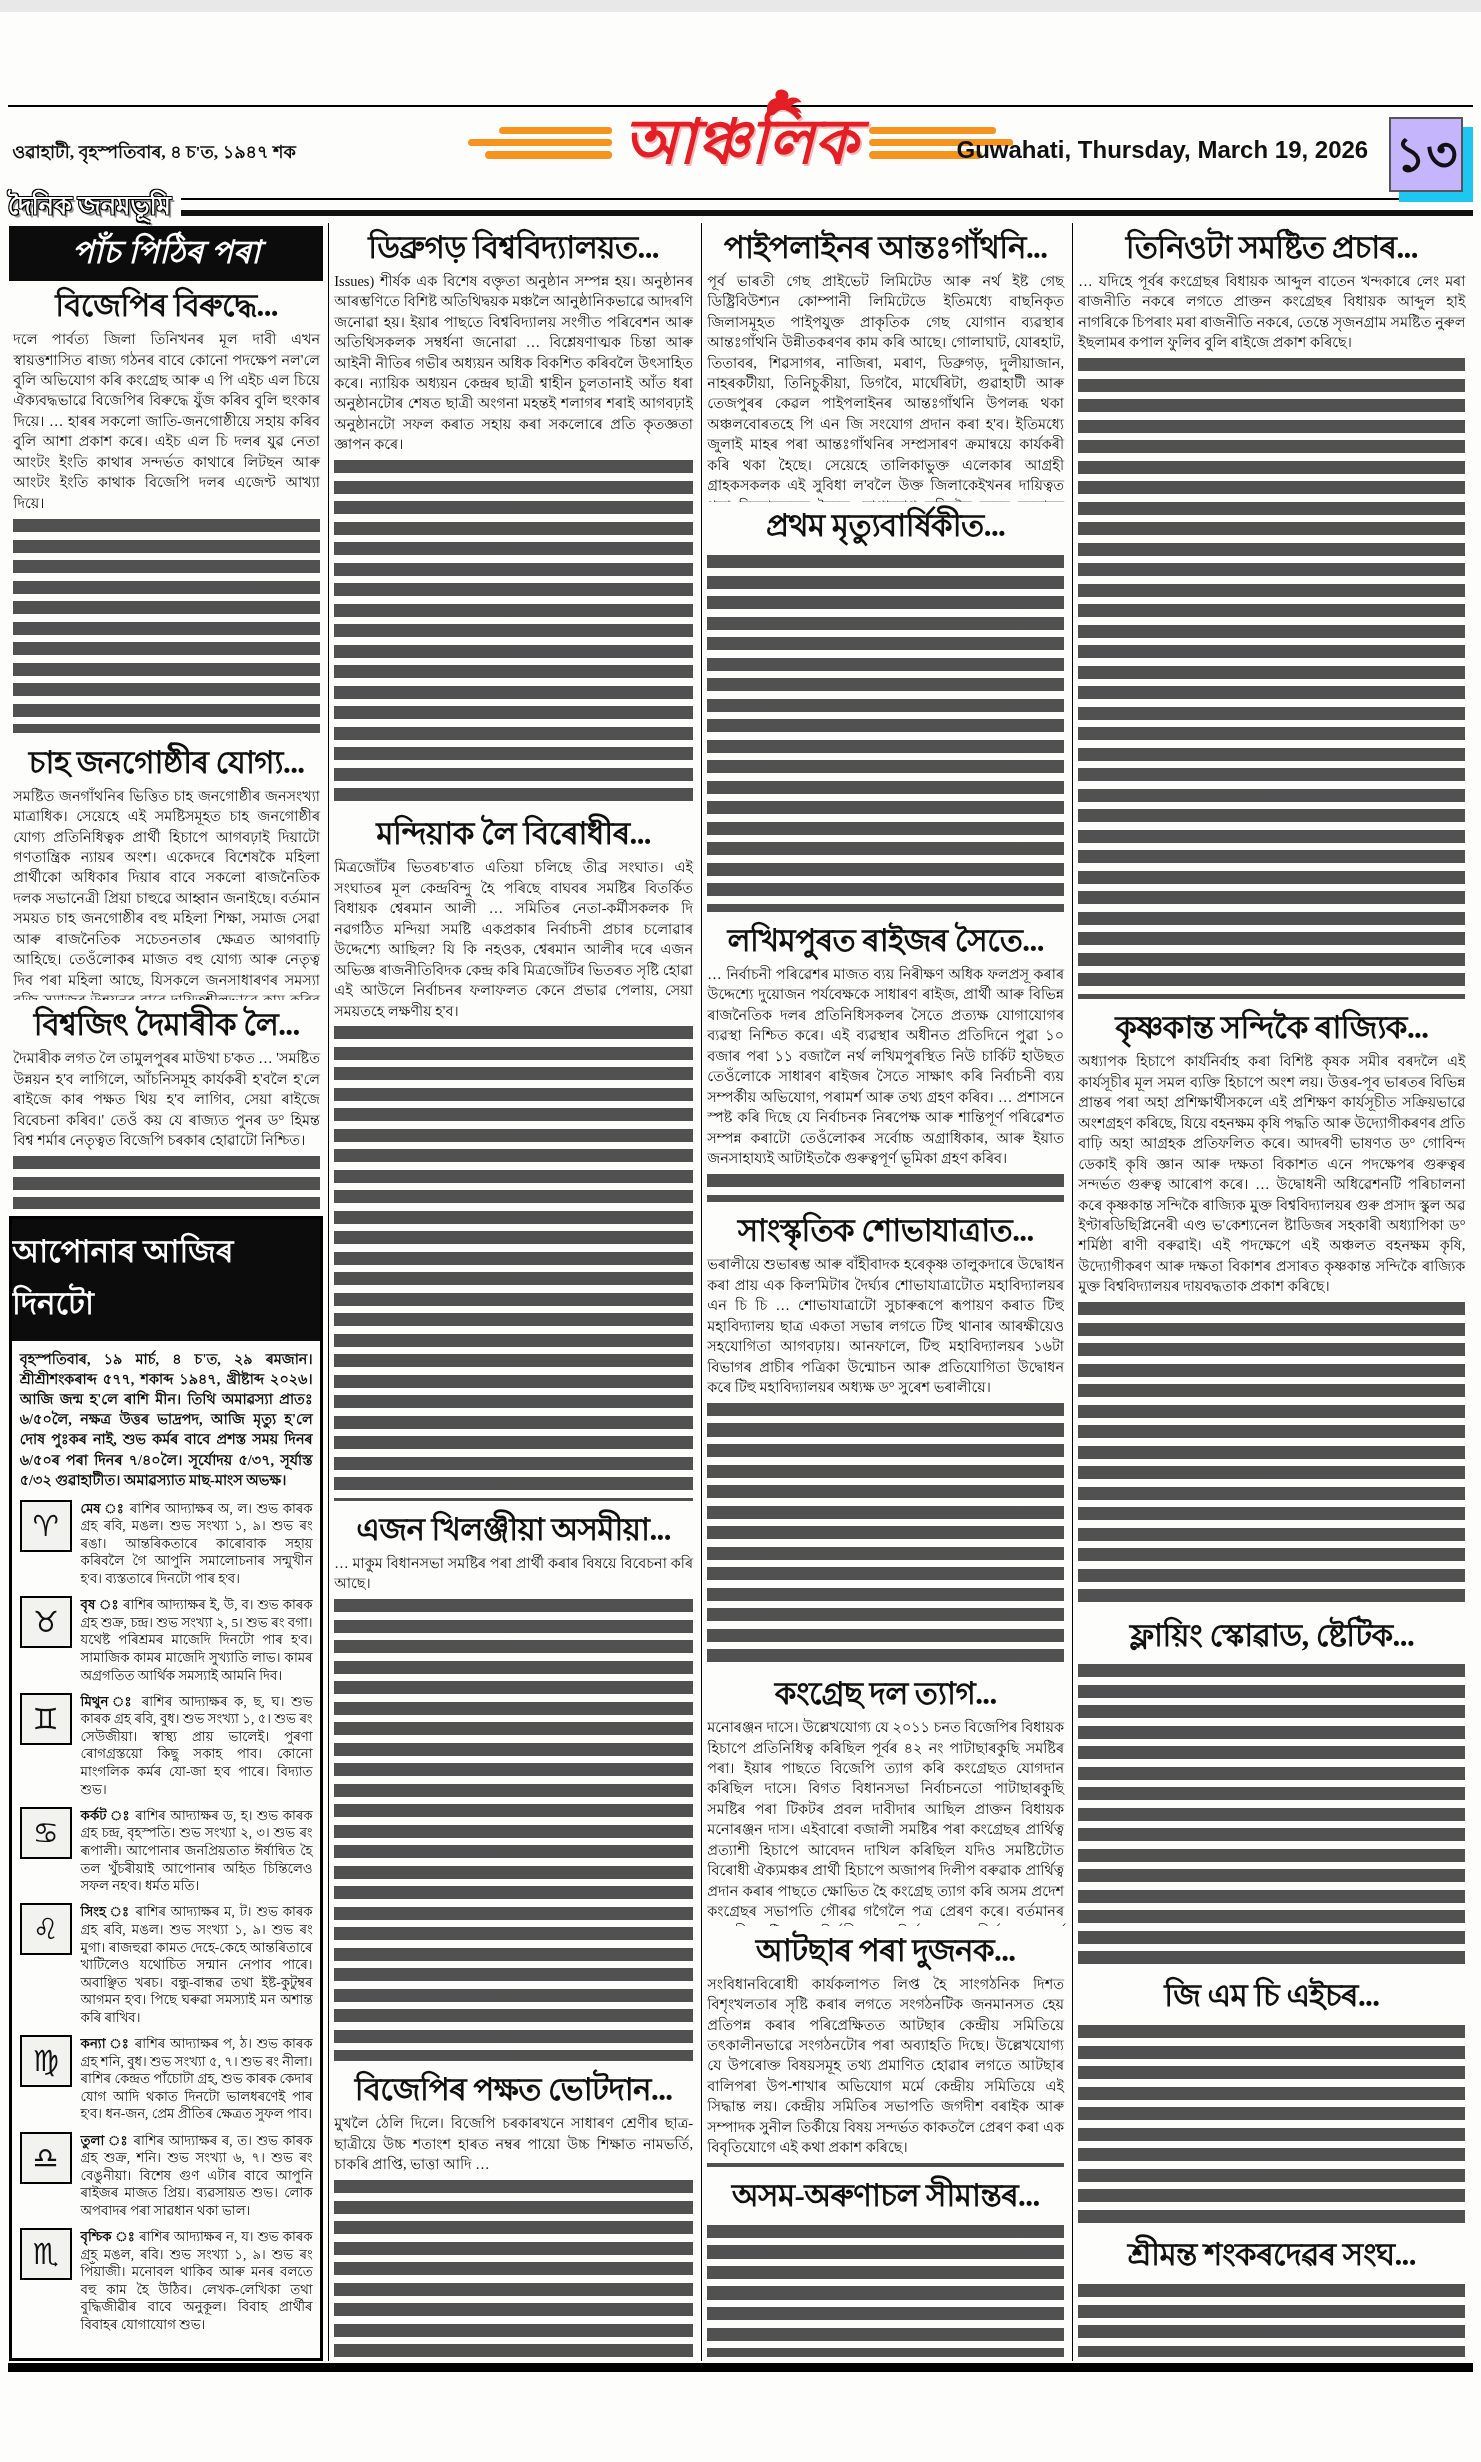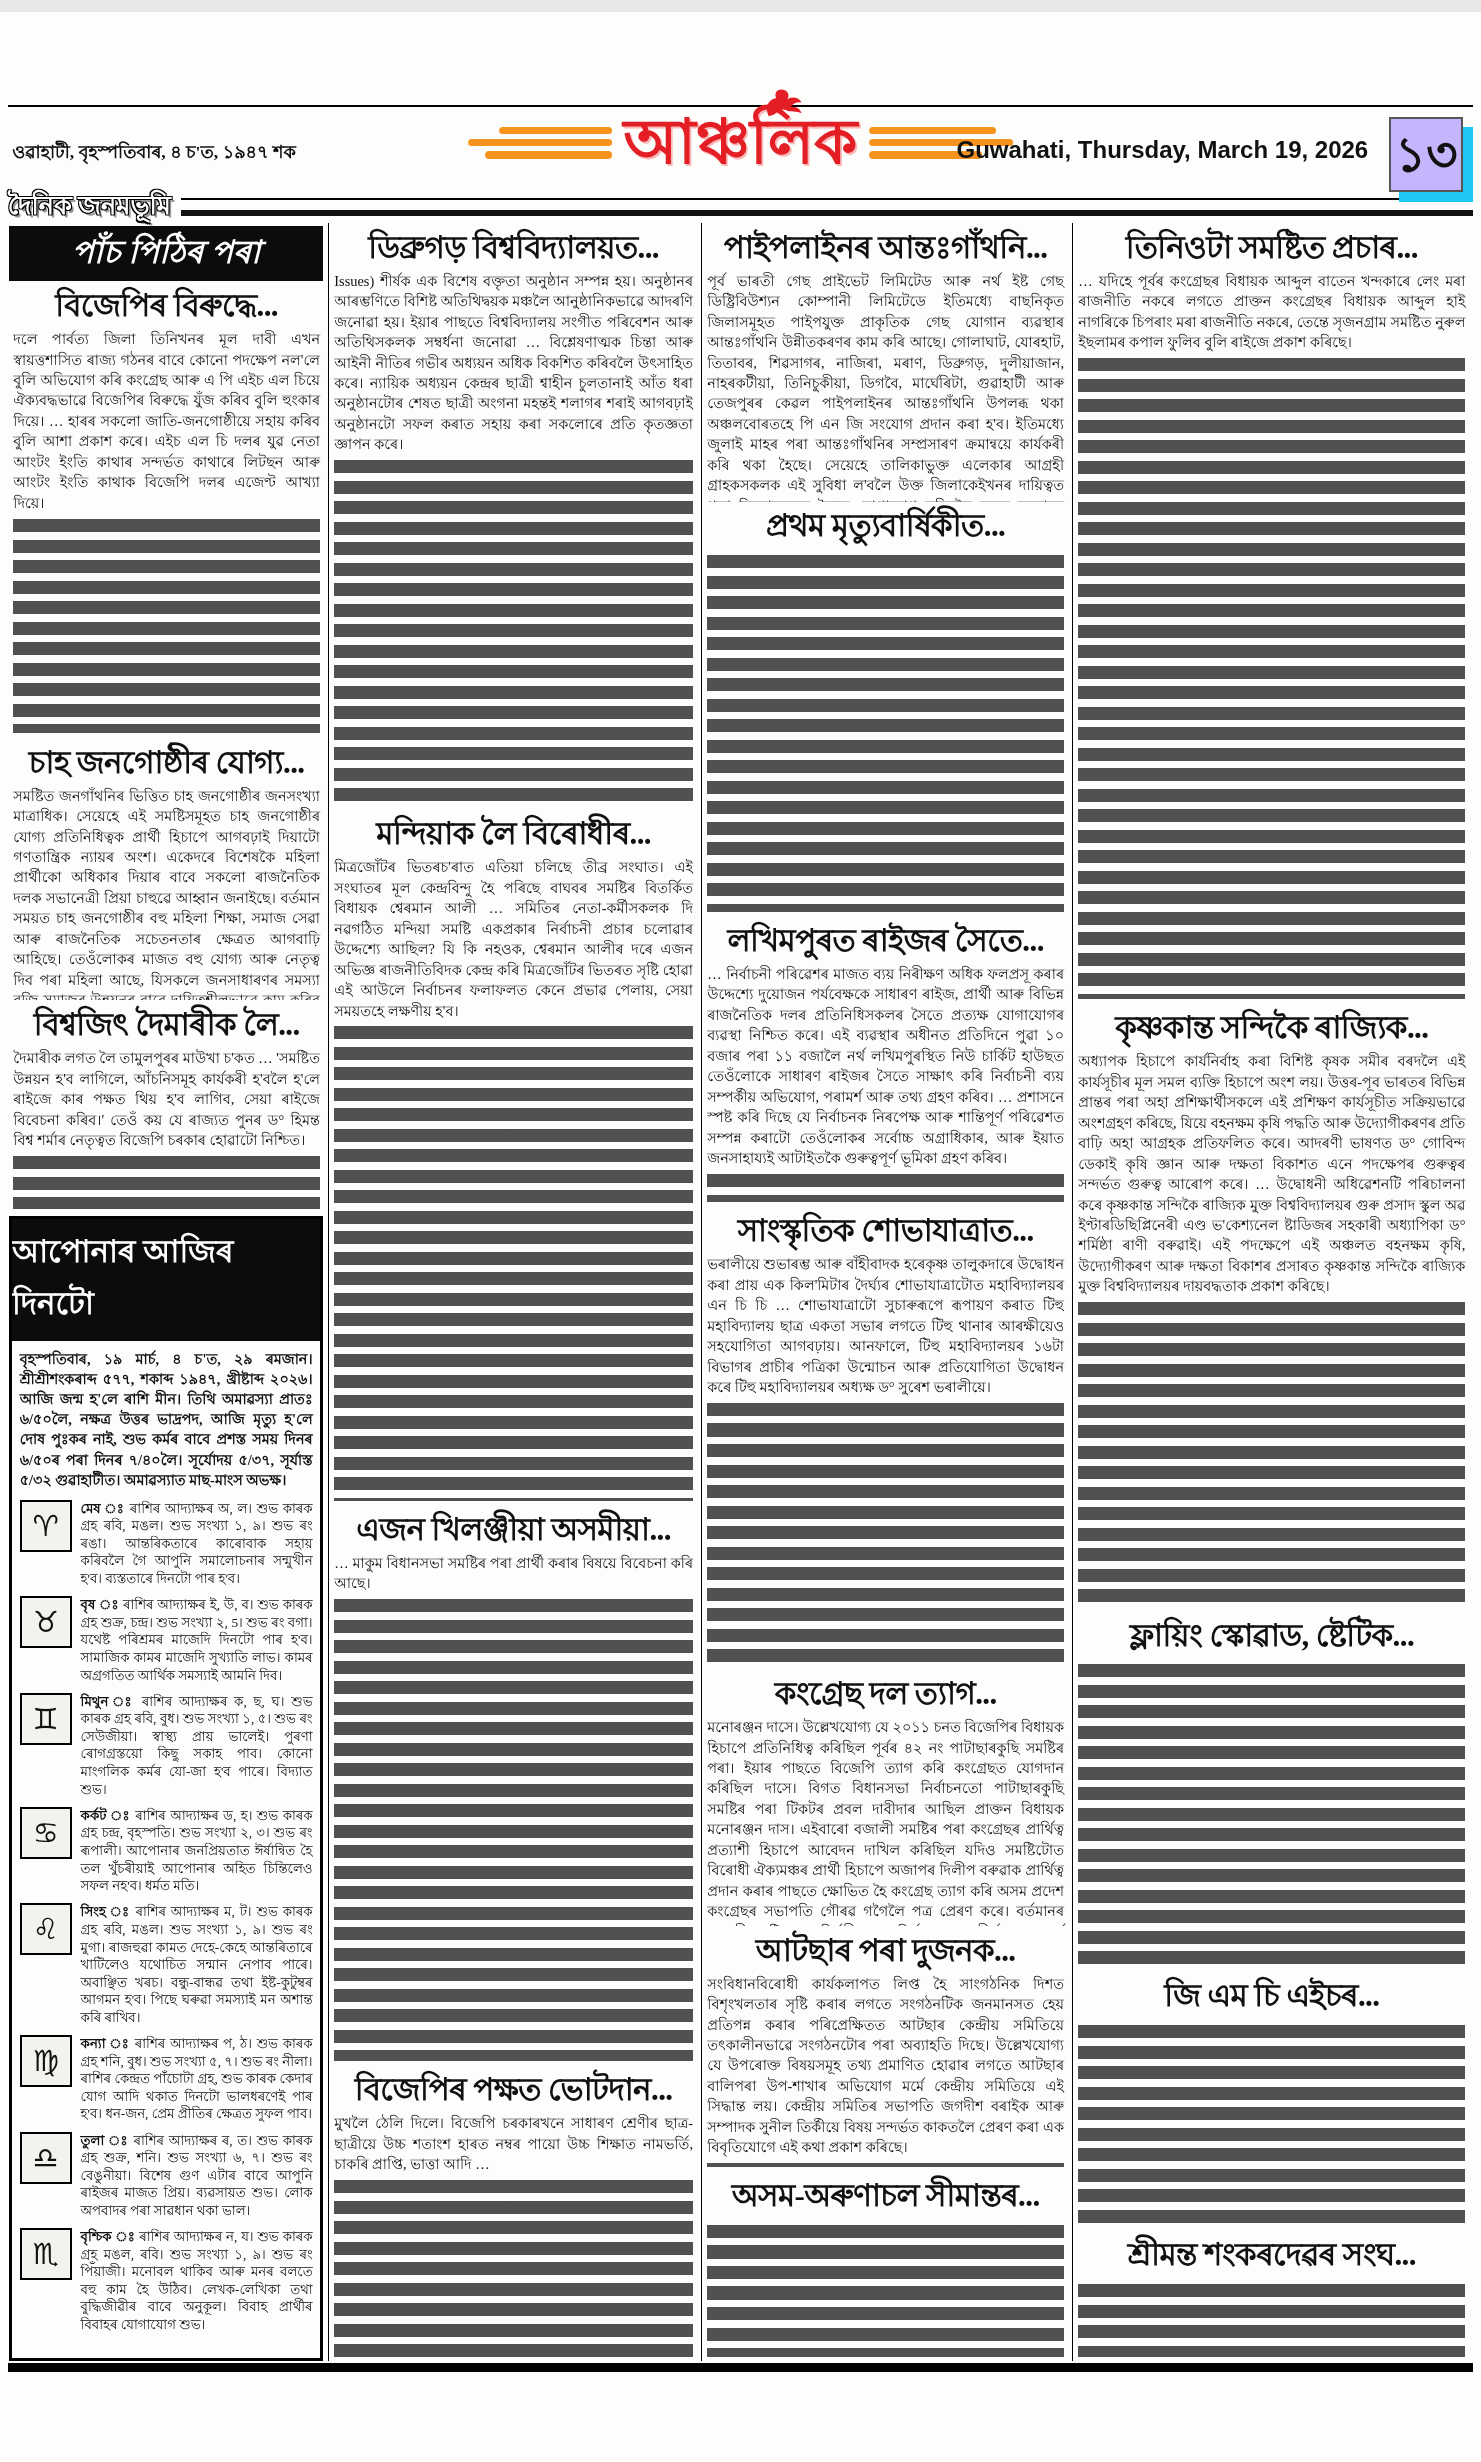--- a/index.html
+++ b/index.html
@@ -14,21 +14,21 @@
   .page-badge{position:absolute;right:10px;top:10px;width:70px;height:71px;background:#c4b5fd;
               border:2.2px solid #555;box-shadow:10px 10px 0 0 #1ec7f2;
               display:flex;align-items:center;justify-content:center;}
   .page-badge span{font-size:48px;font-weight:bold;line-height:1;}
   .masthead{position:absolute;left:50%;top:3.3px;transform:translateX(-50%);
             display:flex;align-items:center;gap:12px;}
   .speed{display:flex;flex-direction:column;gap:5px;width:144px;}
   .speed i{display:block;height:7.2px;background:#f6921e;border-radius:3.9px;}
   .speed.l{align-items:flex-end}.speed.l i:nth-child(1){width:78%}.speed.l i:nth-child(2){width:100%}.speed.l i:nth-child(3){width:88%}
   .speed.r{align-items:flex-start}.speed.r i:nth-child(1){width:88%}.speed.r i:nth-child(2){width:100%}.speed.r i:nth-child(3){width:78%}
-  .mast-center{position:relative;text-align:center;}
+  .mast-center{position:relative;text-align:center;font-style:italic;}
   .mast-flourish{position:absolute;top:-24px;left:55%;}
   .mast-title{font-size:62px;font-weight:800;color:#e31e24;line-height:1.05;
               text-shadow:1.7px 1.7px 0 #f9b8b8;}
   
   .paper-row{display:flex;align-items:center;height:32px;margin:0 7.8px;}
   .paper-name{font-size:25.5px;font-weight:bold;color:#fff;white-space:nowrap;
       text-shadow:-1.1px -1.1px 0 #000,1.1px -1.1px 0 #000,-1.1px 1.1px 0 #000,1.1px 1.1px 0 #000,2.8px 2.8px 0 #999;}
   .double-rule{flex:1;margin-left:10px;height:10px;border-top:2.2px solid #000;border-bottom:6px solid #111;}
   
   .cols{display:flex;height:2138px;margin:0 7.8px;}

